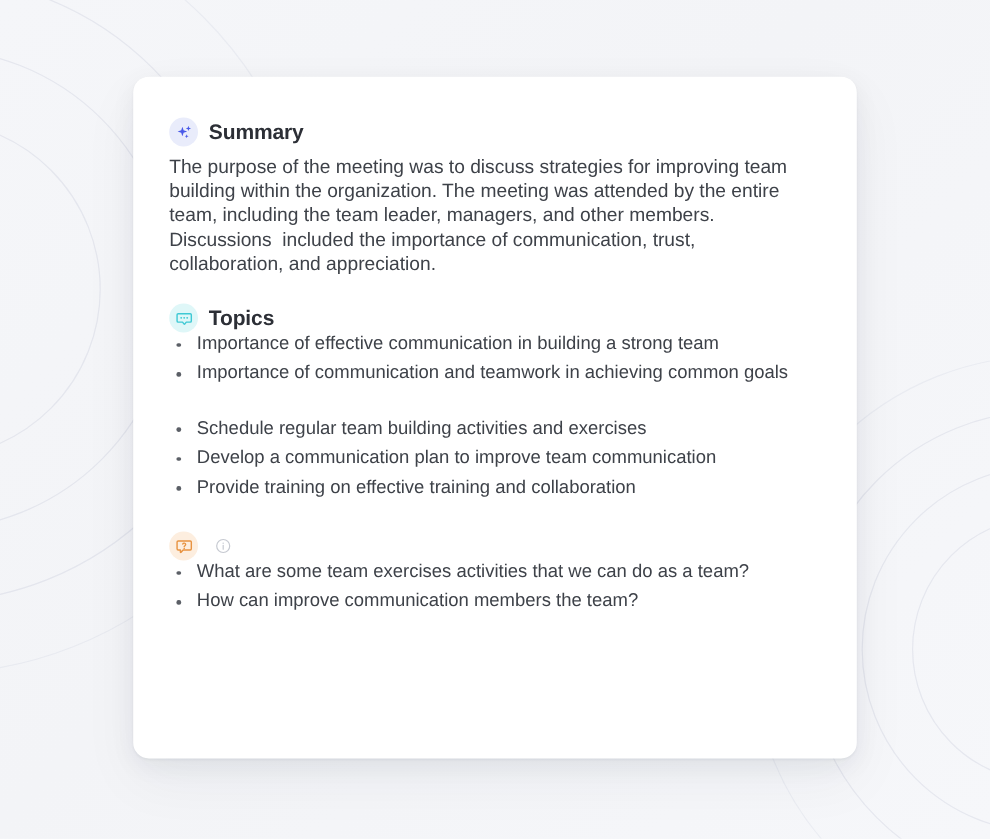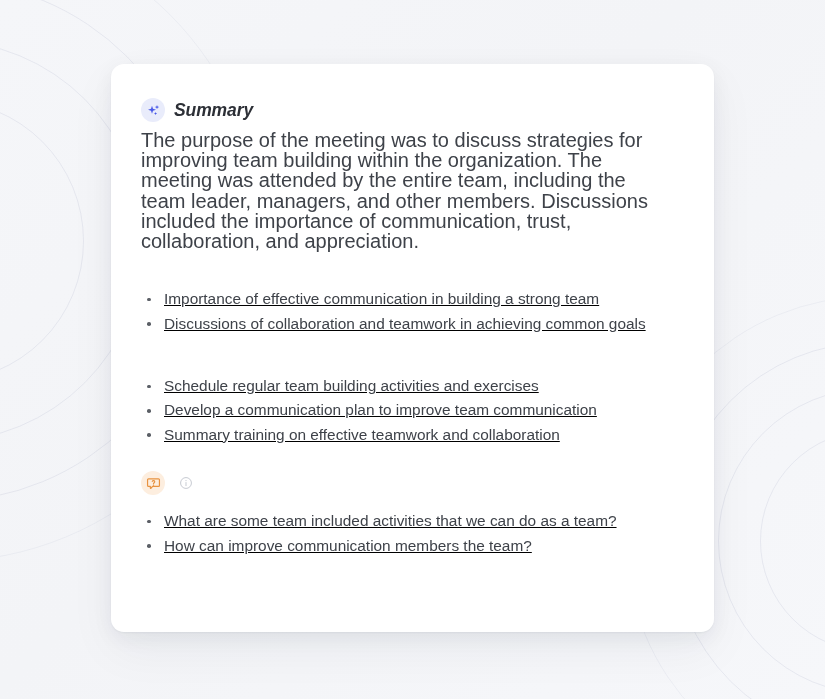--- a/index.html
+++ b/index.html
@@ -55,21 +55,20 @@
     box-sizing: border-box;
     padding: 34px 30px 0 30px;
     overflow: hidden;
   }
 
   
   .section-head {
     display: flex;
     align-items: center;
     gap: 9px;
-    font-style: italic;
   }
   .sec-icon {
     width: 24px;
     height: 24px;
     border-radius: 50%;
     display: flex;
     align-items: center;
     justify-content: center;
     flex: 0 0 auto;
   }
@@ -89,33 +88,32 @@
     width: 14px;
     height: 14px;
     margin-left: 5px;
     flex: 0 0 auto;
     opacity: 0.85;
   }
 
   
   .summary-text {
     margin: 8px 0 0 0;
-    font-size: 20px;
+    font-size: 16px;
     line-height: 20.2px;
     color: #3e4249;
     max-width: 525px;
     white-space: pre-wrap;
   }
 
   
   ul.bullets {
-    margin: 16px 0 0 0;
+    margin: 0 0 0 0;
     padding: 0;
     list-style: none;
-    text-decoration: underline;
   }
   ul.bullets li {
     position: relative;
     padding-left: 23px;
     font-size: 15.4px;
     line-height: 20.4px;
     color: #3e4249;
     margin-bottom: 4px;
     max-width: 520px;
   }
@@ -155,31 +153,42 @@
           <path d="M17.6 3.0 L18.5 5.6 L21.1 6.5 L18.5 7.4 L17.6 10.0 L16.7 7.4 L14.1 6.5 L16.7 5.6 Z" fill="#4a5ae8"></path>
           <path d="M15.3 14.2 L16.0 16.1 L17.9 16.8 L16.0 17.5 L15.3 19.4 L14.6 17.5 L12.7 16.8 L14.6 16.1 Z" fill="#4a5ae8"></path>
         </svg>
       </span>
       <span class="sec-title">Summary</span>
     </div>
     <p class="summary-text">The purpose of the meeting was to discuss strategies for improving team building within the organization. The meeting was attended by the entire team, including the team leader, managers, and other members. Discussions  included the importance of communication, trust, collaboration, and appreciation.</p>
 
     <div class="block-gap"></div>
 
+    <div class="section-head">
+      <span class="sec-icon icon-topics">
+        <svg width="15" height="15" viewBox="0 0 24 24">
+          <path d="M4 5.5h16a1.5 1.5 0 0 1 1.5 1.5v8.2a1.5 1.5 0 0 1-1.5 1.5h-5.2l-2.1 2.6a.5.5 0 0 1-.8 0l-2.1-2.6H4A1.5 1.5 0 0 1 2.5 15.2V7A1.5 1.5 0 0 1 4 5.5z" fill="none" stroke="#3fc9d4" stroke-width="1.9" stroke-linejoin="round"></path>
+          <circle cx="8" cy="11" r="1.25" fill="#3fc9d4"></circle>
+          <circle cx="12" cy="11" r="1.25" fill="#3fc9d4"></circle>
+          <circle cx="16" cy="11" r="1.25" fill="#3fc9d4"></circle>
+        </svg>
+      </span>
+      <span class="sec-title">Topics</span>
+    </div>
     <ul class="bullets">
       <li>Importance of effective communication in building a strong team</li>
-      <li>Discussions of collaboration and teamwork in achieving common goals</li>
+      <li>Importance of communication and teamwork in achieving common goals</li>
     </ul>
 
     <div class="block-gap"></div>
 
     <ul class="bullets">
       <li>Schedule regular team building activities and exercises</li>
       <li>Develop a communication plan to improve team communication</li>
-      <li>Summary training on effective teamwork and collaboration</li>
+      <li>Provide training on effective training and collaboration</li>
     </ul>
 
     <div class="block-gap"></div>
 
     <div class="section-head">
       <span class="sec-icon icon-key">
         <svg width="15" height="15" viewBox="0 0 24 24">
           <path d="M4 4.5h16a1.5 1.5 0 0 1 1.5 1.5v9a1.5 1.5 0 0 1-1.5 1.5h-9.4l-2.8 3.1a.5.5 0 0 1-.87-.34V16.5H4A1.5 1.5 0 0 1 2.5 15V6A1.5 1.5 0 0 1 4 4.5z" fill="none" stroke="#e89341" stroke-width="1.9" stroke-linejoin="round"></path>
           <path d="M10.1 8.6a2.0 2.0 0 0 1 3.85.75c0 1.35-1.95 1.6-1.95 3.0" fill="none" stroke="#e89341" stroke-width="1.9" stroke-linecap="round"></path>
           <circle cx="12" cy="14.6" r="1.05" fill="#e89341"></circle>
@@ -187,18 +196,18 @@
       </span>
       <span class="info-icon">
         <svg width="14" height="14" viewBox="0 0 24 24">
           <circle cx="12" cy="12" r="9.3" fill="none" stroke="#bcc0c9" stroke-width="1.7"></circle>
           <circle cx="12" cy="7.9" r="1.05" fill="#bcc0c9"></circle>
           <path d="M12 11.2 V16.6" stroke="#bcc0c9" stroke-width="1.7" stroke-linecap="round"></path>
         </svg>
       </span>
     </div>
     <ul class="bullets">
-      <li>What are some team included activities that we can do as a team?</li>
+      <li>What are some team exercises activities that we can do as a team?</li>
       <li>How can improve communication members the team?</li>
     </ul>
 
   </div>
 </div>
 
 </body></html>

